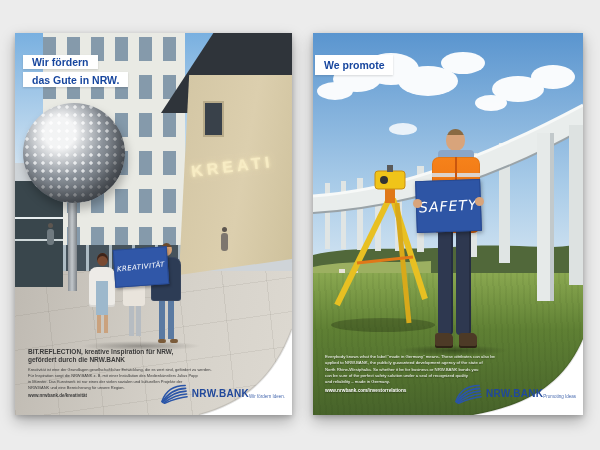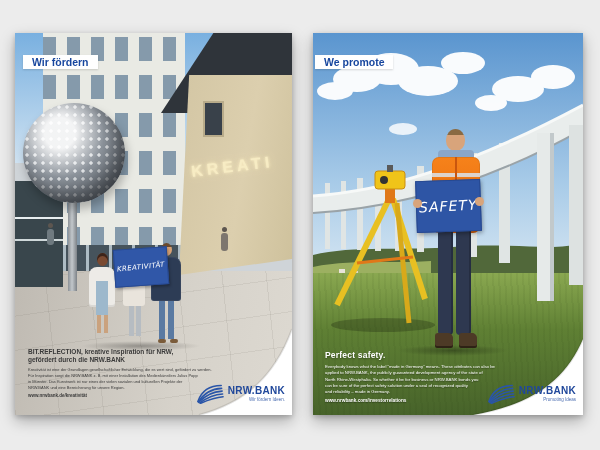--- a/index.html
+++ b/index.html
@@ -9,21 +9,21 @@
           box-shadow:0 6px 14px rgba(0,0,0,.28),0 2px 5px rgba(0,0,0,.18);}
   .poster-de{left:15px;width:277px;}
   .poster-en{left:313px;width:270px;}
 
   
   .strip{position:absolute;background:#fff;color:#17469e;font-weight:bold;font-size:10.5px;
          white-space:nowrap;display:flex;align-items:center;padding:0 9px;z-index:6;
          box-shadow:0 1px 2px rgba(0,0,0,.15);}
   .de-s1{left:8px;top:22px;height:14px;}
   .de-s2{left:8px;top:39px;height:15px;}
-  .en-s1{left:2px;top:22px;height:14px;}
+  .en-s1{left:2px;top:22px;height:20px;}
   .en-s2{left:2px;top:39px;height:15px;}
 
   
   .de-sky{position:absolute;left:0;top:0;right:0;height:130px;
           background:linear-gradient(#79b0e0,#cfe2f1);z-index:0;}
   .de-bldg{position:absolute;left:28px;top:0;width:142px;height:256px;z-index:1;
     background-image:
       repeating-linear-gradient(0deg, transparent 0 24px, #e9eae4 24px 38px),
       repeating-linear-gradient(90deg, #859aab 0 13px, #e9eae4 13px 24px);
     background-color:#e9eae4;}
@@ -101,21 +101,21 @@
   .footer-de .link{margin-top:2px;font-size:4.5px;font-weight:bold;}
   .footer-en{position:absolute;left:12px;top:317px;z-index:6;color:#fff;width:210px;}
   .footer-en .title{font-size:8.5px;font-weight:bold;letter-spacing:.2px;
     text-shadow:0 1px 2px rgba(0,0,0,.4);}
   .footer-en .body{margin-top:4px;font-size:4.3px;line-height:6.3px;text-shadow:0 1px 1px rgba(0,0,0,.4);}
   .footer-en .link{margin-top:3px;font-size:4.7px;font-weight:bold;text-shadow:0 1px 1px rgba(0,0,0,.4);}
 
   
   .swoosh{position:absolute;left:0;top:0;z-index:7;pointer-events:none;}
   .logo{position:absolute;right:7px;bottom:11px;z-index:8;display:flex;align-items:center;gap:4px;}
-  .logo .txt{display:flex;flex-direction:column;align-items:flex-end;justify-content:center;}
+  .logo .txt{display:flex;flex-direction:row;align-items:flex-end;justify-content:center;}
   .logo .brand{font-size:10px;font-weight:bold;color:#20489b;letter-spacing:.3px;}
   .logo .tagline{font-size:4.5px;color:#4a6cb0;margin-top:1px;}
 
   
   .en-sky{position:absolute;left:0;top:0;right:0;height:250px;z-index:0;
     background:linear-gradient(#5a95cf,#a8cbe8 60%,#d9e8f3);}
   .en-svg{position:absolute;left:0;top:0;z-index:1;}
   .en-meadow{position:absolute;left:0;top:240px;right:0;bottom:0;z-index:2;
     background:
       repeating-linear-gradient(87deg, rgba(30,50,10,.06) 0 2px, transparent 2px 6px),
@@ -208,20 +208,23 @@
           </div>
       </div>
       <div class="board-de">
         <span>KREATIVITÄT</span>
       </div>
     </div>
 
     <div class="strip de-s1">
       <span>Wir fördern</span>
     </div>
+    <div class="strip de-s2">
+      <span>das Gute in NRW.</span>
+    </div>
 
     <div class="footer-de">
       <div class="title">
         <div>BIT.REFLECTION, kreative Inspiration für NRW,</div>
         <div>gefördert durch die NRW.BANK</div>
       </div>
       <div class="body">
         <div>Kreativität ist eine der Grundlagen gesellschaftlicher Entwicklung, die es wert sind, gefördert zu werden.</div>
         <div>Für Inspiration sorgt die NRW.BANK z. B. mit einer Installation des Medienkünstlers Julius Popp</div>
         <div>in Münster. Das Kunstwerk ist nur eines der vielen sozialen und kulturellen Projekte der</div>
@@ -336,21 +339,20 @@
       </div>
       <div class="sv-hand l"></div>
       <div class="sv-hand r"></div>
     </div>
 
     <div class="strip en-s1">
       <span>We promote</span>
     </div>
 
     <div class="footer-en">
-      <div class="title">Perfect safety.</div>
       <div class="body">
         <div>Everybody knows what the label “made in Germany” means. These attributes can also be</div>
         <div>applied to NRW.BANK, the publicly guaranteed development agency of the state of</div>
         <div>North Rhine-Westphalia. So whether it be for business or NRW.BANK bonds you</div>
         <div>can be sure of the perfect safety solution under a seal of recognized quality</div>
         <div>and reliability – made in Germany.</div>
       </div>
       <div class="link">www.nrwbank.com/investorrelations</div>
     </div>
 

